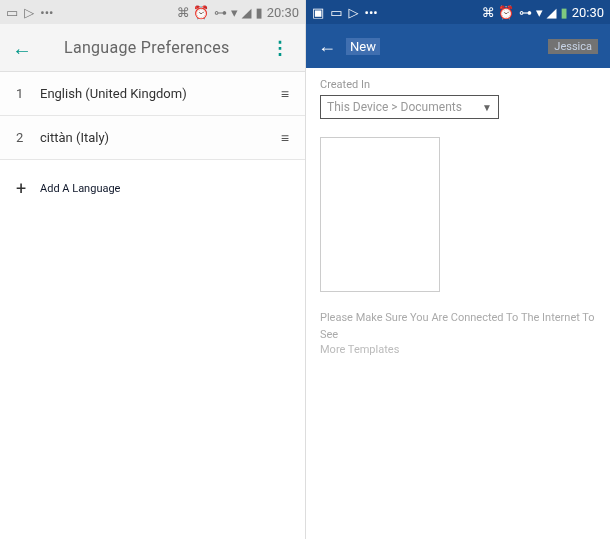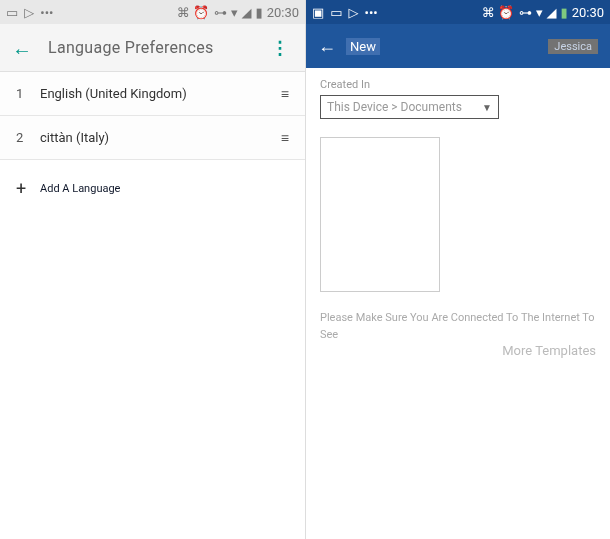--- a/index.html
+++ b/index.html
@@ -31,21 +31,21 @@
     
     .appbar-left {
       height: 48px;
       display: flex;
       align-items: center;
       padding: 0 12px;
       background: #f5f5f5;
       border-bottom: 1px solid #e0e0e0;
     }
     .back-arrow { color: #009688; font-size: 20px; margin-right: 16px; cursor: pointer; }
-    .appbar-title { color: #666; font-size: 16px; flex: 1; letter-spacing: 0.3px; }
+    .appbar-title { color: #666; font-size: 16px; flex: 1; letter-spacing: 0.3px; margin-left: 16px; }
     .overflow { color: #009688; font-size: 18px; font-weight: bold; cursor: pointer; padding: 0 4px; }
 
     
     .lang-list { background: #f9f9f9; }
     .lang-row {
       display: flex;
       align-items: center;
       padding: 14px 16px;
       border-bottom: 1px solid #e6e6e6;
       background: #fdfdfd;
@@ -92,21 +92,21 @@
     .dropdown .caret { font-size: 10px; color: #666; }
     .doc-preview {
       margin-top: 18px;
       width: 120px;
       height: 155px;
       border: 1px solid #ccc;
       background: #fff;
     }
     .doc-label { margin-top: 6px; color: #999; font-size: 11px; }
     .msg { margin-top: 18px; color: #aaa; font-size: 11px; line-height: 1.5; }
-    .msg2 { color: #bbb; font-size: 13px; text-align: right; }
+    .msg2 { color: #bbb; font-size: 11px; }
   </style>
 </head>
 <body>
 
 <div class="phone">
   <div class="statusbar sb-gray">
     <div class="sb-left">
       <span class="sb-icon">▭</span>
       <span class="sb-icon">▷</span>
       <span class="sb-icon">•••</span>

